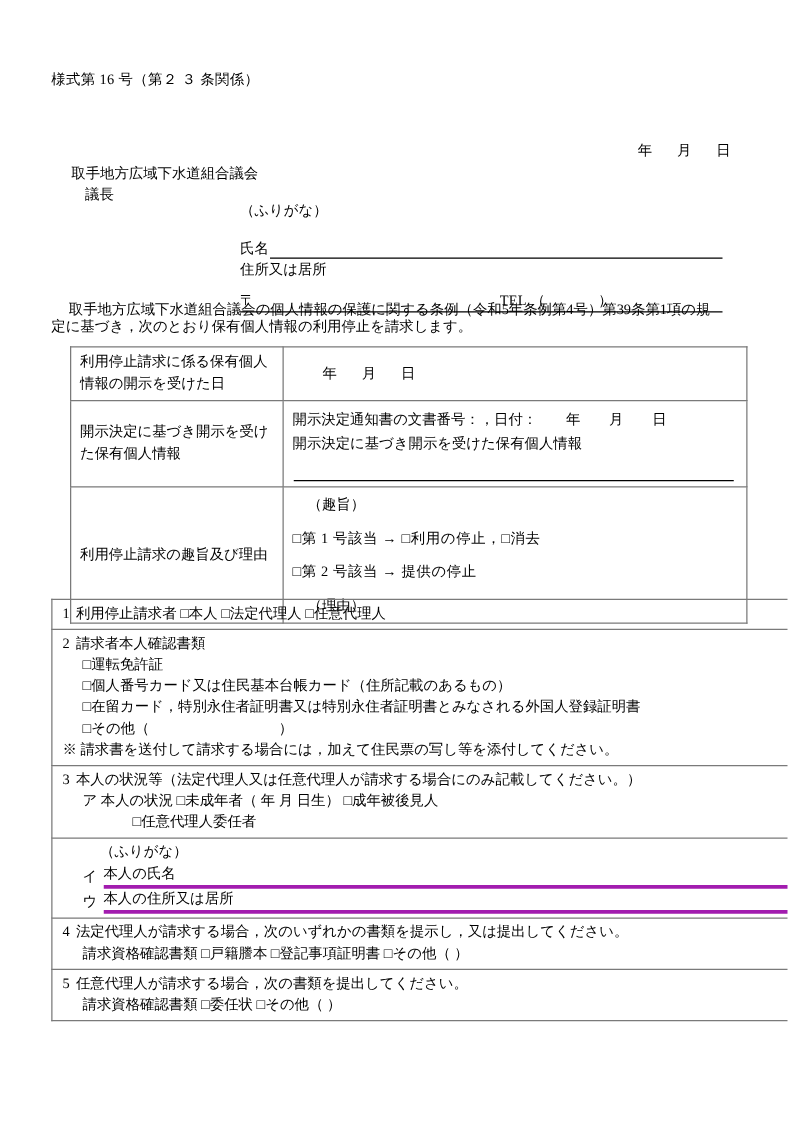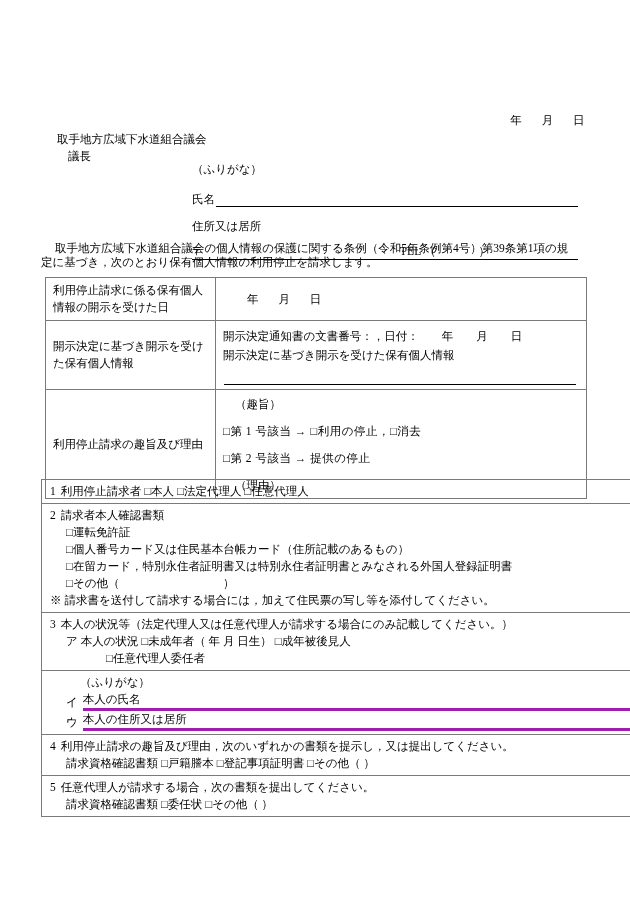--- a/index.html
+++ b/index.html
@@ -78,21 +78,21 @@
     margin-top: 14px;
     justify-content: flex-end;
   }
   .app-name-row .lbl { white-space: nowrap; }
   .app-name-row .rule {
     flex: 1 1 auto;
     border-bottom: 1px solid #000;
     height: 13px;
     margin-left: 1px;
   }
-  .app-addr { line-height: 17px; margin-top: 11px; }
+  .app-addr { line-height: 17px; margin-top: 1px; }
   .app-zip-row {
     display: flex;
     align-items: flex-end;
     margin-top: 9px;
     line-height: 14px;
     border-bottom: 1px solid #000;
     padding-bottom: 1px;
   }
   .app-zip-row .zipmark { white-space: nowrap; }
   .app-zip-row .spacer { flex: 1 1 auto; }
@@ -124,21 +124,21 @@
   }
   table.frm td {
     border: 1px solid #7a7a7a;
     vertical-align: top;
     padding: 4px 6px 4px 7px;
     line-height: 17px;
   }
 
   
   #table-disclosure {
-    left: 45px;
+    left: 56px;
     top: 277px;
     width: 542px;
     padding-left: 24px;
   }
   #table-disclosure td.lbl { width: 156px; }
   #table-disclosure td.mid { vertical-align: middle; }
   .ymd-inline span { margin-left: 17px; }
   .ymd-inline span:first-child { margin-left: 0; }
   .cellpad-top { padding-top: 6px !important; margin-left: 24px; }
 
@@ -182,20 +182,21 @@
     border-bottom: 3px solid #a21caf;
     line-height: 16px;
     padding-bottom: 1px;
   }
 </style>
 </head>
 <body>
 
 <div class="page">
 
+  <div class="form-no">様式第 16 号（第２ ３ 条関係）</div>
 
 
   <div class="date-line">
     <span>年</span>
     <span>月</span>
     <span>日</span>
   </div>
 
   <div class="addressee">
     <div class="l1">取手地方広域下水道組合議会</div>
@@ -294,21 +295,21 @@
         </div>
         <div class="ul-row ind1">
           <span class="marker">ウ</span>
           <span class="underlined">本人の住所又は居所</span>
         </div>
       </td>
     </tr>
     <tr>
       <td>
         <div>
-          <span class="num">4</span><span>利用停止請求の趣旨及び理由，次のいずれかの書類を提示し，又は提出してください。</span>
+          <span class="num">4</span><span>法定代理人が請求する場合，次のいずれかの書類を提示し，又は提出してください。</span>
         </div>
         <div class="ind1">請求資格確認書類 □戸籍謄本 □登記事項証明書 □その他（ ）</div>
       </td>
     </tr>
     <tr>
       <td>
         <div>
           <span class="num">5</span><span>任意代理人が請求する場合，次の書類を提出してください。</span>
         </div>
         <div class="ind1">請求資格確認書類 □委任状 □その他（ ）</div>

